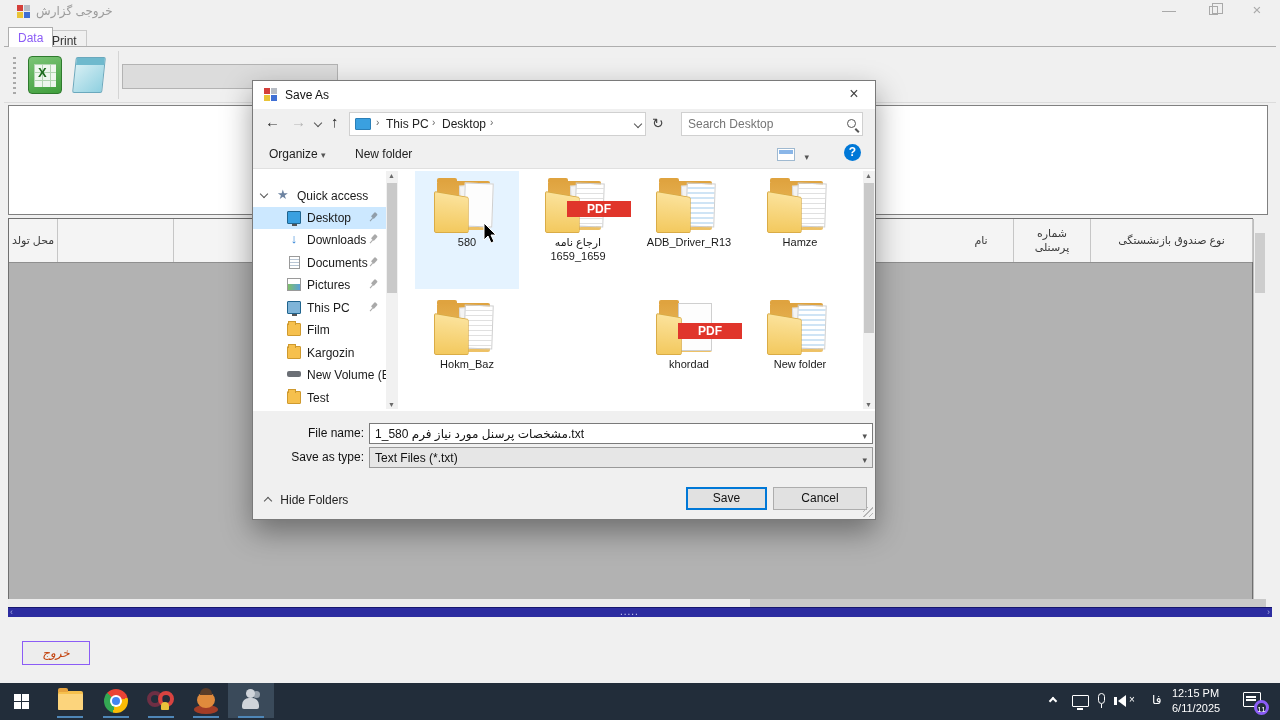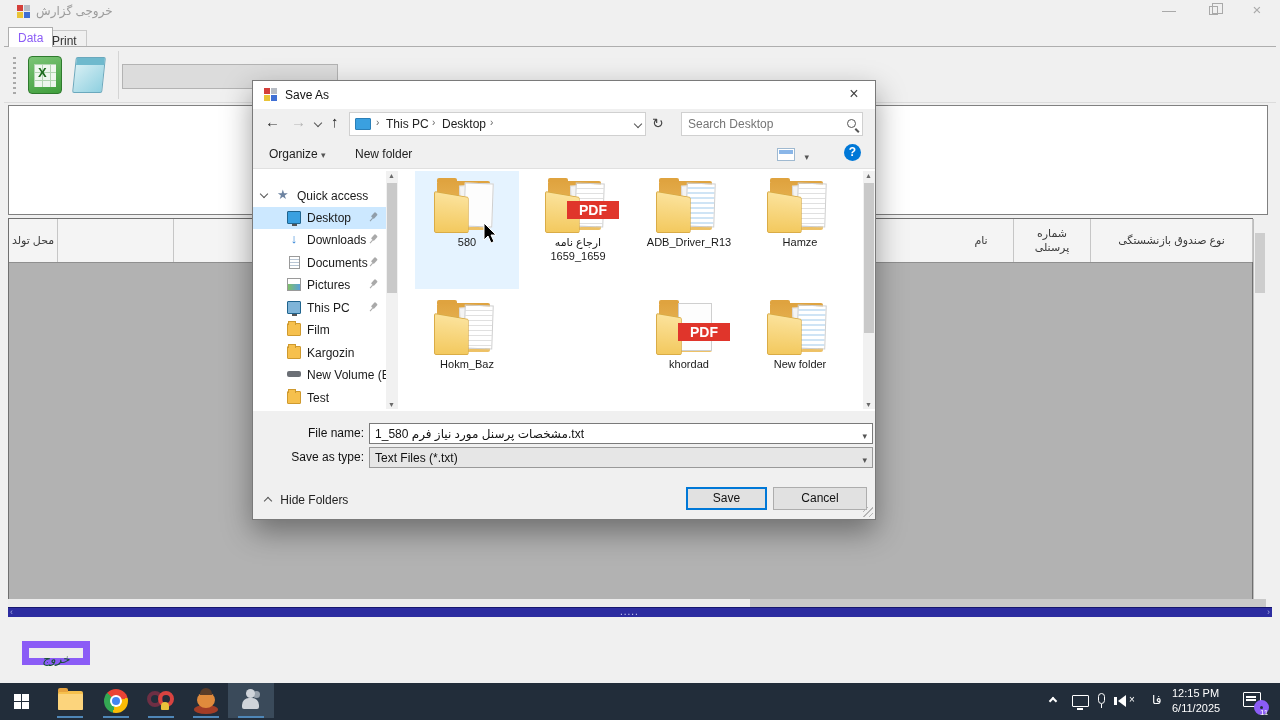--- a/index.html
+++ b/index.html
@@ -51,22 +51,22 @@
   .vsb{position:absolute;left:1253px;top:219px;width:13px;height:380px;background:#f0f0f0;border-left:1px solid #bdbdbd;}
   .vsb .thumb{position:absolute;left:1px;top:14px;width:10px;height:60px;background:#cdcdcd;}
 
   
   .strip{position:absolute;left:8px;top:599px;width:1258px;height:8px;background:#ececec;}
   .strip .dark{position:absolute;left:742px;top:0;width:516px;height:8px;background:#c9c9c9;}
   .bluebar{position:absolute;left:8px;top:607px;width:1264px;height:10px;background:#2c2ca0;border-top:1px solid #16166e;}
   .bluebar .dots{position:absolute;left:612px;top:-2px;color:#cdd2f2;font-size:10px;letter-spacing:1px;}
   .bluebar .la{position:absolute;left:2px;top:-1px;color:#9fa6e0;font-size:9px;}
   .bluebar .ra{position:absolute;right:2px;top:-1px;color:#9fa6e0;font-size:9px;}
-  .exit-btn{position:absolute;left:22px;top:641px;width:68px;height:24px;background:#ededed;border:7px solid #8b5cf6;
-            text-align:center;line-height:22px;font-size:12px;color:#14532d;font-style:italic;}
+  .exit-btn{position:absolute;left:22px;top:641px;width:68px;height:24px;background:#ededed;border:1px solid #8b5cf6;
+            text-align:center;line-height:22px;font-size:12px;color:#c2410c;font-style:italic;}
 
   
   .dlg{position:absolute;left:252px;top:80px;width:624px;height:440px;background:#f0f0f0;border:1px solid #7a7a7a;
        box-shadow:0 12px 28px rgba(0,0,0,.38);z-index:10;}
   .dlg-tb{position:absolute;left:0;top:0;width:100%;height:28px;background:#fff;}
   .dlg-ico{position:absolute;left:11px;top:7px;width:13px;height:13px;}
   .dlg-title{position:absolute;left:32px;top:7px;font-size:12px;color:#111;}
   .dlg-close{position:absolute;right:8px;top:2px;width:26px;height:22px;text-align:center;line-height:22px;font-size:16px;color:#444;}
 
   .nav{position:absolute;left:0;top:28px;width:100%;height:30px;background:#f0f0f0;}
@@ -128,21 +128,21 @@
   .tlabel{margin-top:3px;font-size:11px;color:#1a1a1a;line-height:1.25;}
   .fol{position:relative;width:66px;height:54px;margin:8px auto 0 auto;}
   .fol .bk{position:absolute;left:3px;top:2px;right:10px;bottom:3px;background:linear-gradient(180deg,#dfa33f,#eec267);border-radius:2px;}
   .fol .bk::before{content:"";position:absolute;top:-3px;left:0;width:20px;height:4px;background:#dfa33f;border-radius:2px 2px 0 0;}
   .fol .pp{position:absolute;right:7px;top:4px;width:29px;height:44px;background:#fdfdfd;border:1px solid #cfcfcf;transform:rotate(2deg);z-index:2;}
   .fol .pp.lines{background:repeating-linear-gradient(180deg,#fff 0 4px,#e0e0e0 4px 5px);}
   .fol .pp.blue{background:repeating-linear-gradient(180deg,#fff 0 3px,#cfe4f5 3px 5px);}
   .fol .pp2{position:absolute;right:16px;top:6px;width:24px;height:42px;background:#f4f4f4;border:1px solid #d8d8d8;transform:rotate(-3deg);z-index:1;}
   .fol .ft{position:absolute;left:0;bottom:0;width:42px;height:42px;background:linear-gradient(180deg,#fbe29b,#f3c95f);
            border:1px solid #d9ab45;border-radius:2px;transform:perspective(70px) rotateY(16deg);transform-origin:left bottom;z-index:3;}
-  .fol .pdf{position:absolute;left:22px;top:22px;background:#e0352b;color:#fff;font-size:14px;font-weight:700;padding:1px 12px;z-index:4;}
+  .fol .pdf{position:absolute;left:22px;top:22px;background:#e0352b;color:#fff;font-size:12px;font-weight:700;padding:1px 20px;z-index:4;}
   .fol.bigpaper .pp{right:10px;top:2px;width:34px;height:48px;transform:none;z-index:3;}
   .fol.bigpaper .ft{width:30px;}
 
   
   .frow-label{position:absolute;font-size:12px;color:#111;text-align:right;}
   .combo{position:absolute;left:116px;width:504px;height:21px;border:1px solid #7a7a7a;background:#fff;}
   .combo input{position:absolute;left:3px;top:1px;width:480px;height:17px;border:none;outline:none;font-size:12px;
                font-family:"Liberation Sans","DejaVu Sans",sans-serif;background:transparent;color:#111;}
   .combo .cdd{position:absolute;right:5px;top:7px;color:#555;font-size:9px;}
   .combo.gray{background:#e6e6e6;}
@@ -189,21 +189,21 @@
   .tmon::after{content:"";position:absolute;left:4px;bottom:-4px;width:6px;height:2px;background:#fff;}
   .tmic{position:absolute;left:1098px;top:10px;width:7px;height:11px;border:1.5px solid #fff;border-radius:4px;}
   .tmic::after{content:"";position:absolute;left:1.5px;bottom:-5px;width:1.5px;height:4px;background:#fff;}
   .tspk{position:absolute;left:1118px;top:12px;width:0;height:0;border:6px solid transparent;border-right:8px solid #fff;border-left:none;}
   .tspk::before{content:"";position:absolute;left:-4px;top:-4px;width:3px;height:8px;background:#fff;}
   .tspk-x{position:absolute;left:1129px;top:11px;color:#fff;font-size:10px;}
   .tlang{position:absolute;left:1152px;top:10px;color:#fff;font-size:12px;}
   .tclock{position:absolute;left:1172px;top:3px;width:62px;color:#fff;font-size:11px;line-height:15px;}
   .tnote{position:absolute;left:1243px;top:9px;width:18px;height:15px;border:1.5px solid #fff;border-radius:1px;}
   .tnote::before{content:"";position:absolute;left:2px;top:3px;width:10px;height:1.5px;background:#fff;box-shadow:0 3px 0 #fff;}
-  .tbadge{position:absolute;left:1254px;top:17px;width:15px;height:15px;border-radius:50%;background:#222d3a;border:6px solid #8b5cf6;
+  .tbadge{position:absolute;left:1254px;top:17px;width:15px;height:15px;border-radius:50%;background:#222d3a;border:3px solid #8b5cf6;
           color:#fff;font-size:8px;text-align:center;line-height:13px;}
 </style>
 </head>
 <body>
 
 <div id="canvas">
 
   <div class="titlebar">
     <span class="app-ico">
         <i class="q1"></i>

